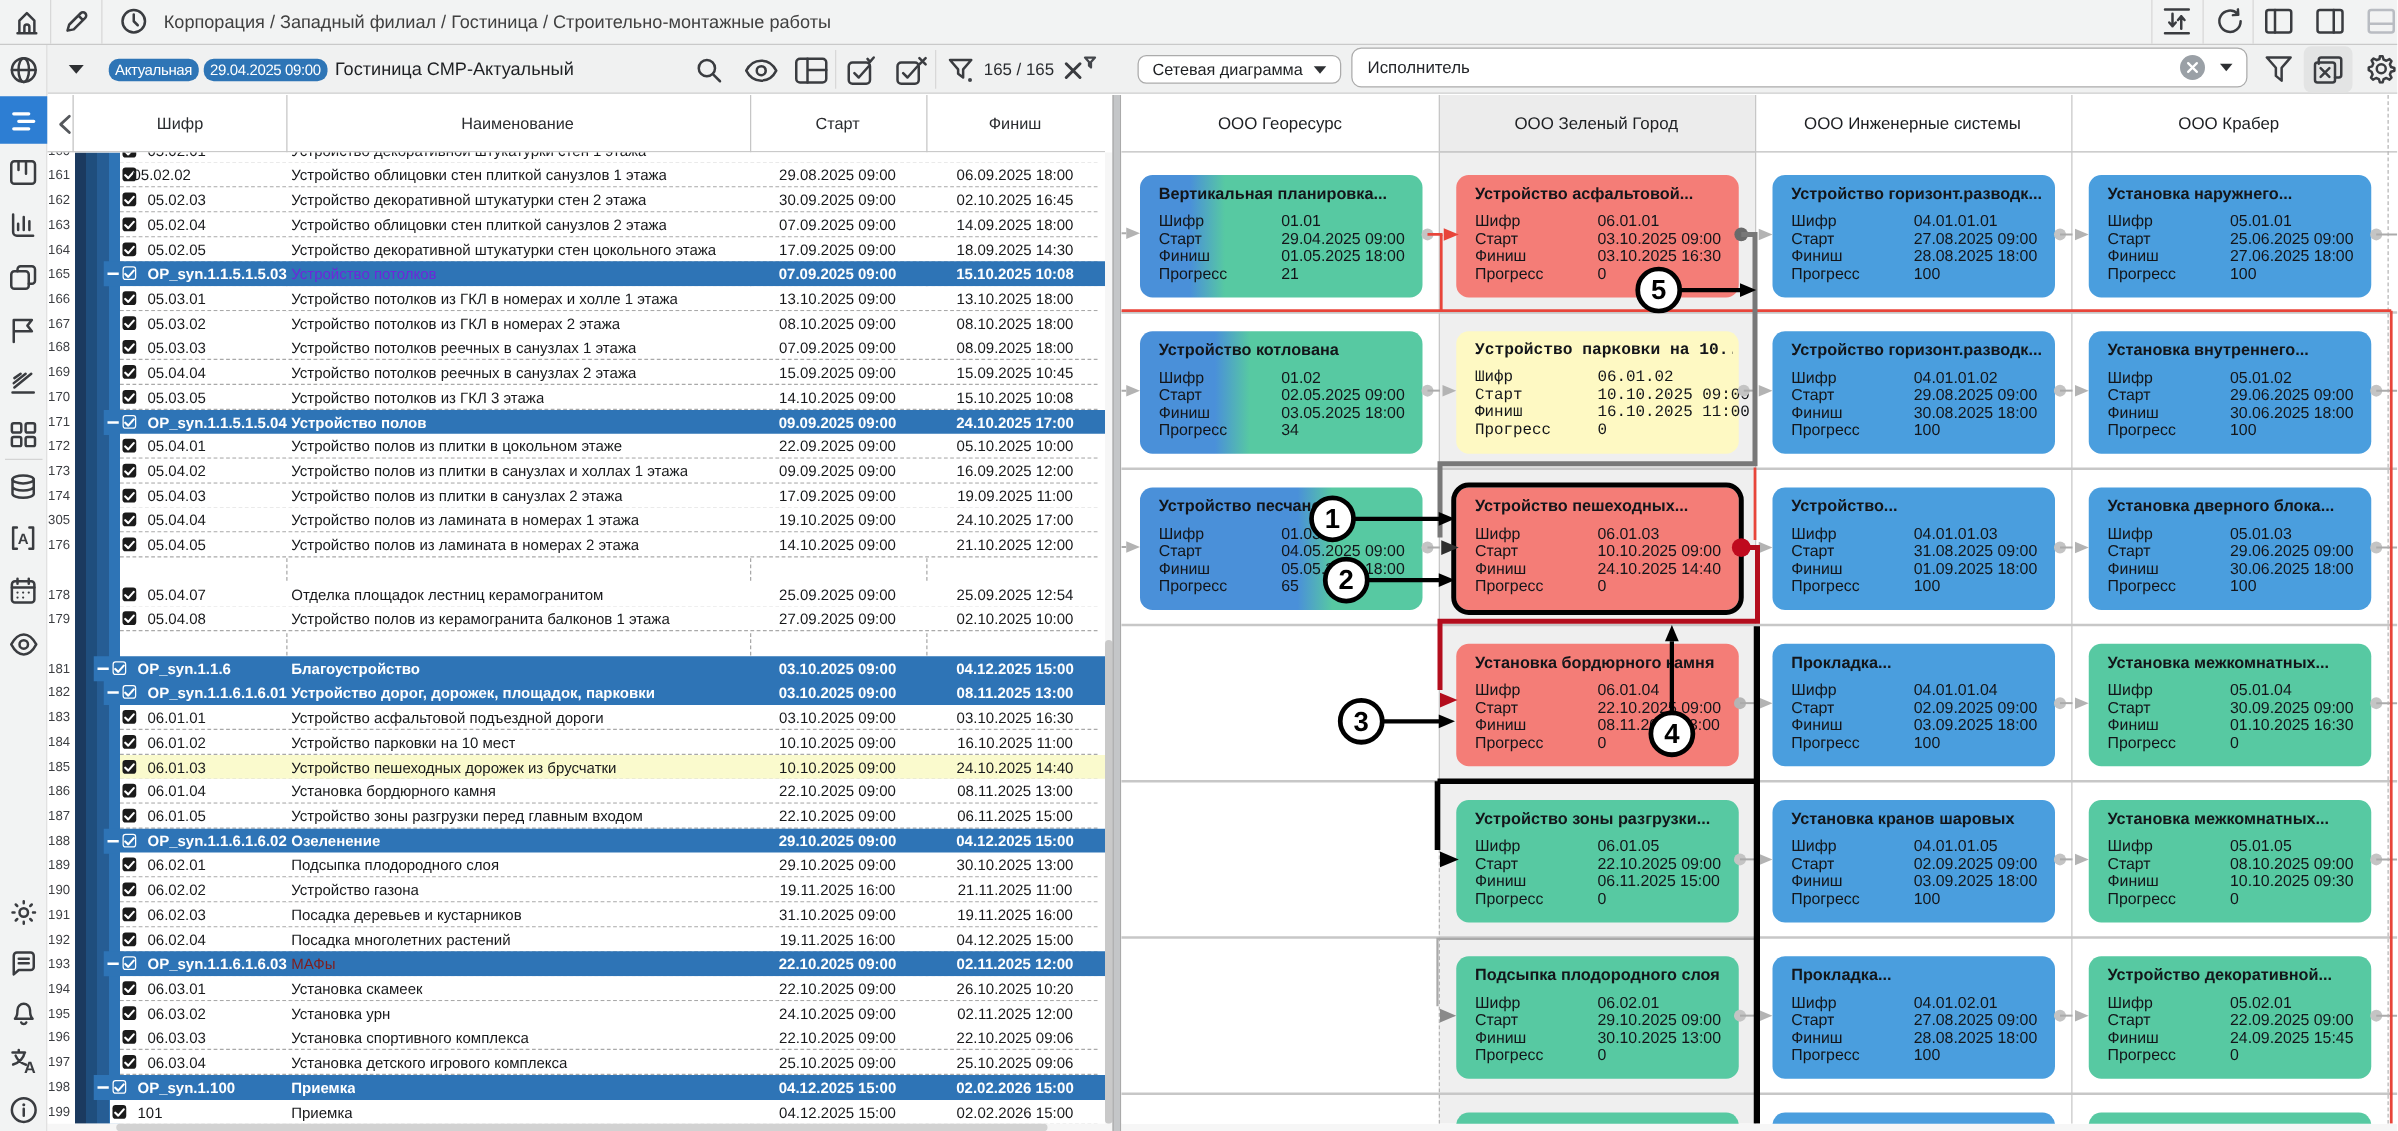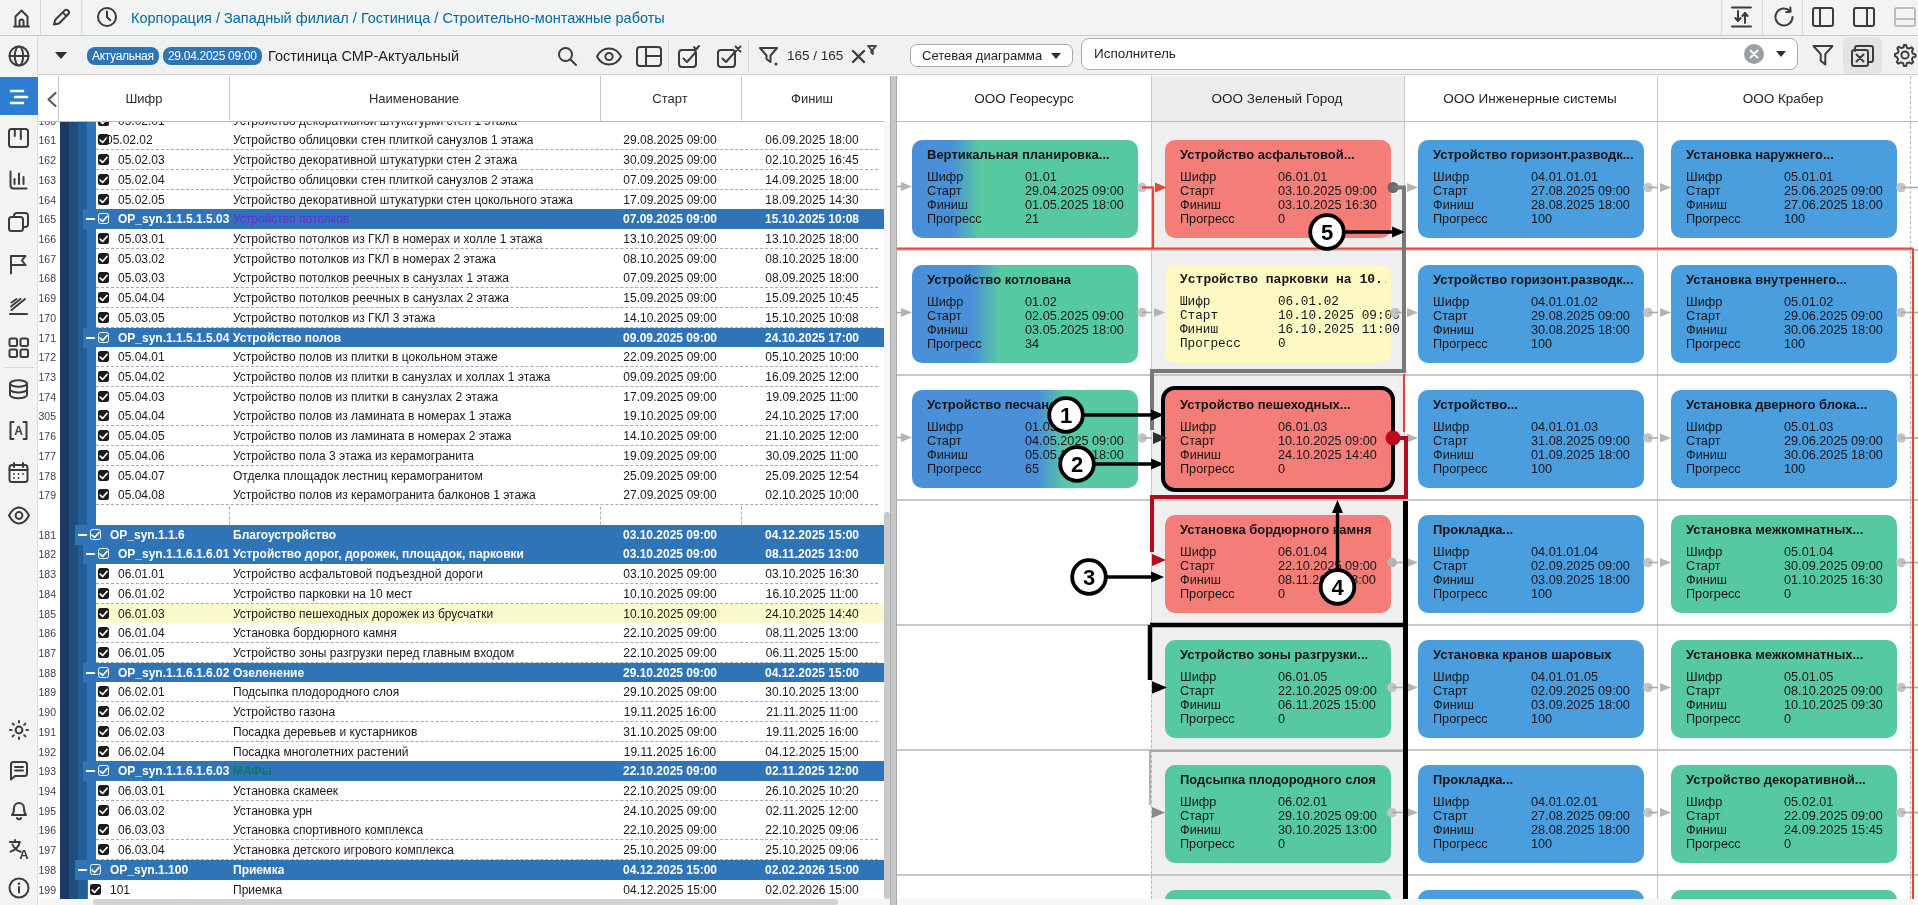--- a/index.html
+++ b/index.html
@@ -2,21 +2,21 @@
 <html><head><meta charset="utf-8"><style>
 *{margin:0;padding:0;box-sizing:border-box}
 html,body{width:1918px;height:905px;overflow:hidden}
 body{font-family:"Liberation Sans",sans-serif;background:#fff;position:relative}
 .abs{position:absolute}
 svg{display:block}
 .bar1{left:0;top:0;width:1918px;height:36px;background:#f2f3f3;border-bottom:1px solid #c9c9c9}
 .bar2{left:38px;top:36px;width:1880px;height:39px;background:#f0f1f1;border-bottom:1px solid #cfcfcf}
 .sidebar{left:0;top:36px;width:38px;height:869px;background:#f2f3f3;border-right:1px solid #dcdcdc}
 .vsep{width:1px;background:#d8d8d8}
-.bc{font-size:14.5px;color:#0369a1}
+.bc{font-size:14.5px;color:#404040}
 .badge{position:absolute;background:#2e75b6;color:#fff;border-radius:8px;font-size:12px;line-height:18px;padding:0 5px;height:18px;letter-spacing:-0.3px}
 .ttl{position:absolute;font-size:14.5px;color:#1d1f22}
 .tile{left:0;top:77px;width:38px;height:38px;background:#2d7ed3}
 .thead{left:38px;top:76px;width:846px;height:46px;background:#fff;border-bottom:1px solid #b9b9b9}
 .tbody{left:38px;top:122px;width:852px;height:777px;background:#fff;overflow:hidden}
 .stripes{position:absolute;left:22px;top:0;width:36px;height:777px;
  background:linear-gradient(90deg,#1b3a5f 0 9px,#1f4e7d 9px 18px,#265d94 18px 27px,#2e74b6 27px 36px)}
 .colline{position:absolute;top:0;height:777px;width:0;border-left:1px dashed #a9a9a9}
 .tr{position:absolute;left:0;width:846px;height:20px}
 .rowline{position:absolute;left:58px;right:6px;bottom:0;border-bottom:1px dashed #a9a9a9;height:0}
@@ -540,34 +540,20 @@
 <div class="cb" style="left:60px">
         <svg width="9" height="8" viewBox="0 0 9 8" fill="none">
           <path d="M1.2 4.2 L3.6 6.5 L8 1.5" stroke="#fff" stroke-width="1.7" stroke-linecap="round" stroke-linejoin="round"></path>
         </svg>
       </div>
 <div class="code" style="left:80px">05.04.05</div>
 <div class="nm">Устройство полов из ламината в номерах 2 этажа</div>
 <div class="dt" style="left:632px">14.10.2025 09:00</div>
 <div class="dt" style="left:774px">21.10.2025 12:00</div>
 </div>
-<div class="tr" style="top:323.8px">
-<div class="abs" style="left:58px;top:0;width:788px;height:20px;background:#fff"></div>
-<div class="rowline"></div>
-<div class="rn">177</div>
-<div class="cb" style="left:60px">
-        <svg width="9" height="8" viewBox="0 0 9 8" fill="none">
-          <path d="M1.2 4.2 L3.6 6.5 L8 1.5" stroke="#fff" stroke-width="1.7" stroke-linecap="round" stroke-linejoin="round"></path>
-        </svg>
-      </div>
-<div class="code" style="left:80px">05.04.06</div>
-<div class="nm">Устройство пола 3 этажа из керамогранита</div>
-<div class="dt" style="left:632px">19.09.2025 09:00</div>
-<div class="dt" style="left:774px">30.09.2025 11:00</div>
-</div>
 <div class="tr" style="top:343.5px">
 <div class="abs" style="left:58px;top:0;width:788px;height:20px;background:#fff"></div>
 <div class="rowline"></div>
 <div class="rn">178</div>
 <div class="cb" style="left:60px">
         <svg width="9" height="8" viewBox="0 0 9 8" fill="none">
           <path d="M1.2 4.2 L3.6 6.5 L8 1.5" stroke="#fff" stroke-width="1.7" stroke-linecap="round" stroke-linejoin="round"></path>
         </svg>
       </div>
 <div class="code" style="left:80px">05.04.07</div>
@@ -764,21 +750,21 @@
 <div class="rowline"></div>
 <div class="rn">193</div>
 <div class="grow" style="left:45px;width:801px"></div>
 <div class="minus" style="left:48px"></div>
 <div class="gcb" style="left:60px">
         <svg width="9" height="8" viewBox="0 0 9 8" fill="none">
           <path d="M1.2 4.2 L3.6 6.5 L8 1.5" stroke="#fff" stroke-width="1.7" stroke-linecap="round" stroke-linejoin="round"></path>
         </svg>
       </div>
 <div class="code" style="left:80px;color:#fff;font-weight:bold">OP_syn.1.1.6.1.6.03</div>
-<div class="nm" style="color:#0f766e;font-weight:bold">МАФы</div>
+<div class="nm" style="color:#7f1d1d;font-weight:normal">МАФы</div>
 <div class="dt" style="left:632px;color:#fff;font-weight:bold">22.10.2025 09:00</div>
 <div class="dt" style="left:774px;color:#fff;font-weight:bold">02.11.2025 12:00</div>
 </div>
 <div class="tr" style="top:658.9px">
 <div class="abs" style="left:58px;top:0;width:788px;height:20px;background:#fff"></div>
 <div class="rowline"></div>
 <div class="rn">194</div>
 <div class="cb" style="left:60px">
         <svg width="9" height="8" viewBox="0 0 9 8" fill="none">
           <path d="M1.2 4.2 L3.6 6.5 L8 1.5" stroke="#fff" stroke-width="1.7" stroke-linecap="round" stroke-linejoin="round"></path>

